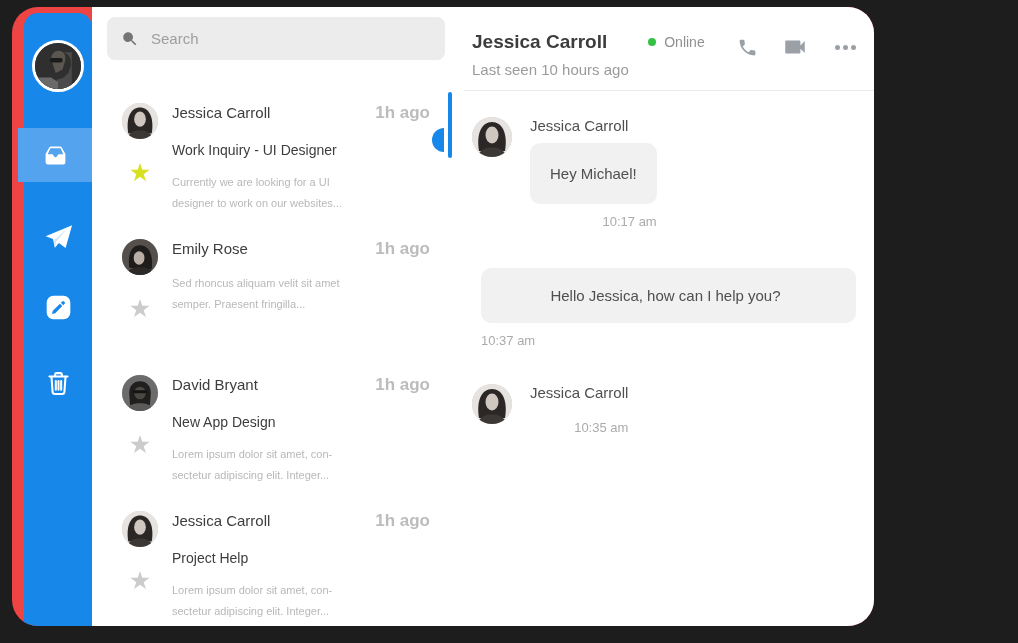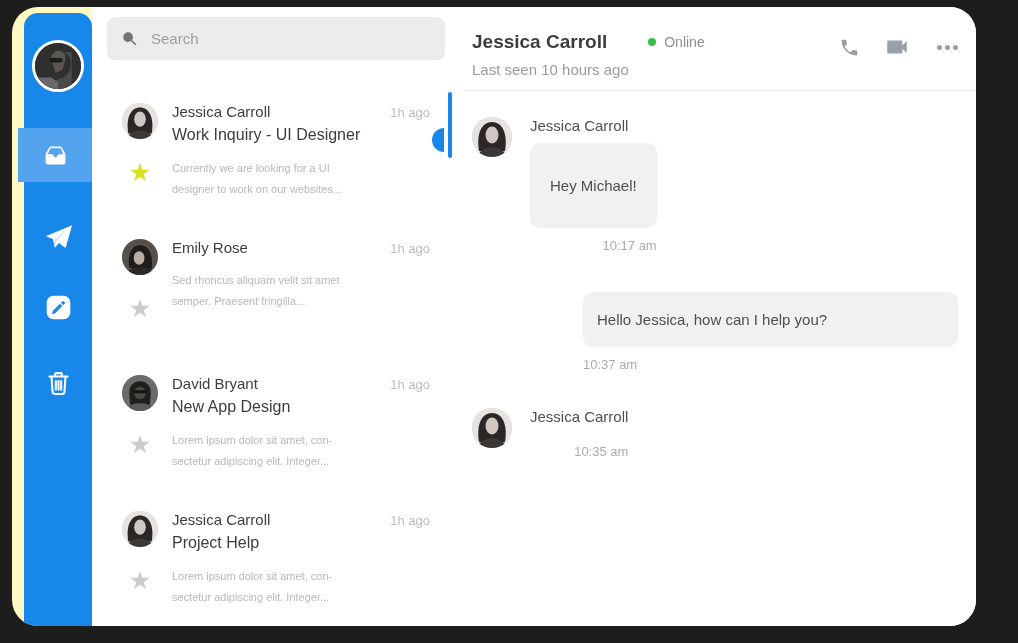--- a/index.html
+++ b/index.html
@@ -1,20 +1,20 @@
 <!DOCTYPE html>
 <html><head>
 <meta charset="utf-8">
 <style>
   * { margin:0; padding:0; box-sizing:border-box; }
   body { background:#1d1d1d; font-family:"Liberation Sans", sans-serif; }
   .stage { position:relative; width:1018px; height:643px; background:#1d1d1d; overflow:hidden; }
 
-  .window { position:absolute; left:12px; top:7px; width:964px; height:619px;
-            background:#fef9c3; border-radius:26px; overflow:hidden; }
+  .window { position:absolute; left:12px; top:7px; width:862px; height:619px;
+            background:#ef4444; border-radius:26px; overflow:hidden; }
 
   
   .sidebar { position:absolute; left:12px; top:6px; bottom:0; width:68px;
              background:#1787e9; border-radius:14px 14px 0 0; z-index:2; }
   .sidebar-avatar { position:absolute; top:27px; left:8px; width:52px; height:52px;
                     border-radius:50%; border:3px solid #fff; overflow:hidden; background:#3b3b3b; }
   .nav-active-band { position:absolute; top:115px; left:-6px; width:74px; height:54px;
                      background:#54a3ef; display:flex; align-items:center; justify-content:center; }
   .nav-item { position:absolute; left:0; width:68px; display:flex; justify-content:center; cursor:pointer; }
   .nav-plane { top:209px; } .nav-compose { top:281px; } .nav-trash { top:356px; }
@@ -29,22 +29,22 @@
 
   .conv-rows { margin-top:36px; }
   .conv-row { height:136px; padding:7px 34px 0 30px; display:flex; cursor:pointer; }
   .conv-left { width:36px; display:flex; flex-direction:column; align-items:center; }
   .conv-avatar { width:36px; height:36px; border-radius:50%; overflow:hidden; background:#cfcfcf; flex:none; }
   .star { margin-top:21px; font-size:25px; line-height:25px; color:#cccccc; }
   .star.on { color:#d9e021; }
   .conv-main { flex:1; margin-left:14px; min-width:0; }
   .conv-top { display:flex; align-items:baseline; }
   .conv-name { font-size:15px; color:#3d3d3d; }
-  .conv-time { margin-left:auto; font-size:13px; color:#bcbcbc; }
-  .conv-subject { margin-top:6px; font-size:16px; color:#3d3d3d; }
+  .conv-time { margin-left:auto; font-size:17px; color:#bcbcbc;font-weight:bold; }
+  .conv-subject { margin-top:19px; font-size:14px; color:#3d3d3d; }
   .conv-preview { margin-top:14px; font-size:11px; line-height:21px; color:#b8b8b8; }
 
   .unread-pill { position:absolute; top:121px; left:340px; width:12px; height:24px;
                  border-radius:12px 0 0 12px; background:#1787e9; }
   .scroll-thumb { position:absolute; top:85px; left:356px; width:4px; height:66px;
                   border-radius:2px; background:#1787e9; }
 
   
   .chat-panel { position:absolute; left:448px; top:0; right:0; height:100%; background:#fff; }
   .chat-header { position:relative; height:84px; border-bottom:1px solid #ebebeb; }
@@ -56,23 +56,23 @@
   .chat-actions { position:absolute; top:27px; right:18px; display:flex; align-items:center; }
   .chat-actions .act { margin-left:24px; cursor:pointer; display:flex; align-items:center; }
   .dots { display:flex; } .dots span { width:5px; height:5px; border-radius:50%; background:#9aa0a6; margin-left:3px; }
 
   .messages { padding:26px 18px 0 12px; }
   .msg { display:flex; }
   .msg.outgoing { justify-content:flex-end; margin-top:39px; }
   .msg.m3 { margin-top:36px; }
   .msg-avatar { width:40px; height:40px; border-radius:50%; overflow:hidden; background:#cfcfcf; flex:none; }
   .msg-col { margin-left:18px; display:flex; flex-direction:column; align-items:flex-start; }
-  .msg.outgoing .msg-col { margin-left:16px; }
+  .msg.outgoing .msg-col { margin-left:16px;text-align:center; }
   .msg-sender { font-size:15px; color:#4f4f4f; margin-bottom:9px; }
-  .bubble { background:#f1f1f1; border-radius:10px; padding:31px 20px; font-size:15px;
+  .bubble { background:#f1f1f1; border-radius:10px; padding:19px 20px; font-size:15px;
             line-height:23px; color:#4f4f4f; }
   .bubble.w-mid { width:375px; padding:16px 20px 16px 14px; }
   .bubble.w-wide { width:455px; padding:15px 20px; }
   .msg-time { margin-top:10px; font-size:13px; color:#ababab; }
   .t-end { align-self:flex-end; }
   .t-start { align-self:flex-start; }
 
   svg { display:block; }
 </style>
 </head>

